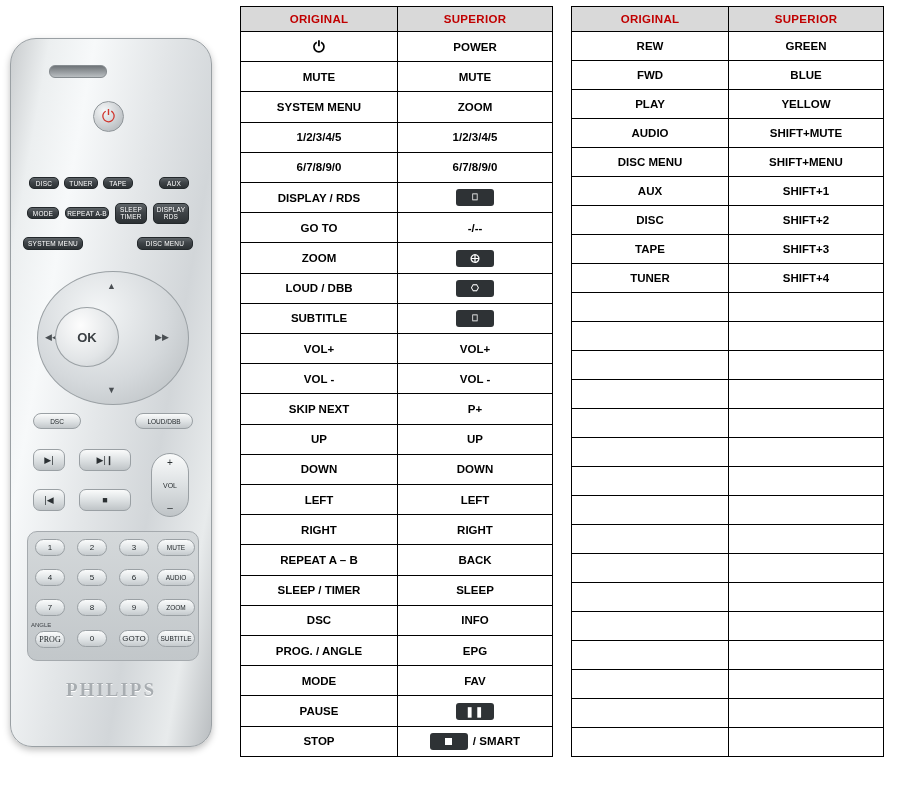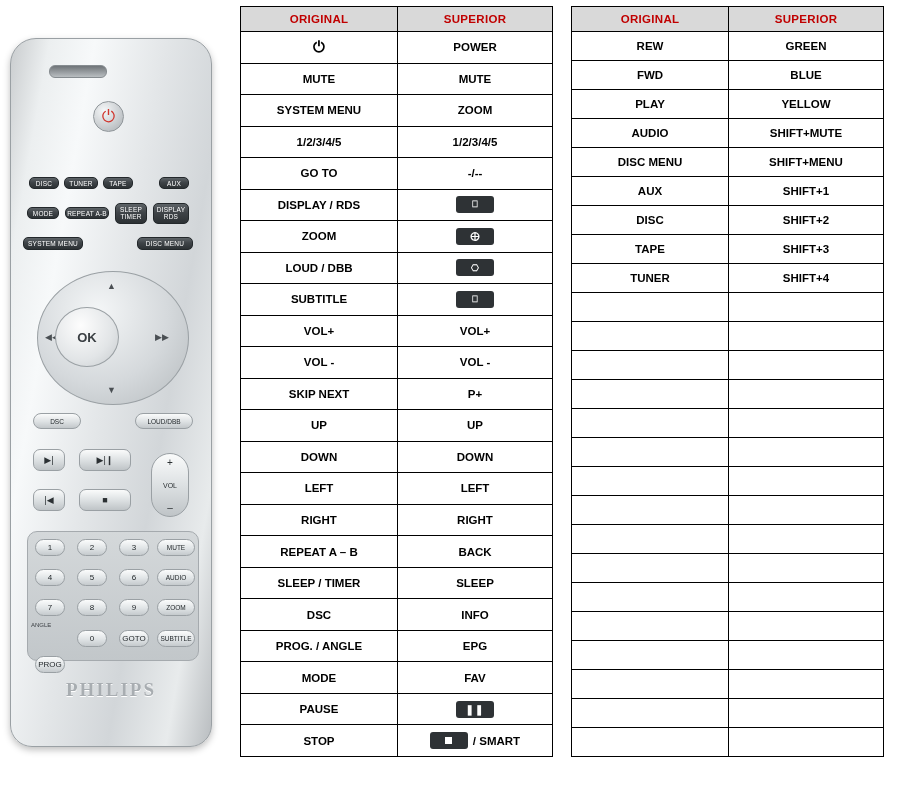--- a/index.html
+++ b/index.html
@@ -328,21 +328,21 @@
       <div class="keypad-panel"></div>
       <div class="num-btn" style="left:24px;top:500px;">1</div>
       <div class="num-btn" style="left:66px;top:500px;">2</div>
       <div class="num-btn" style="left:108px;top:500px;">3</div>
       <div class="num-btn" style="left:24px;top:530px;">4</div>
       <div class="num-btn" style="left:66px;top:530px;">5</div>
       <div class="num-btn" style="left:108px;top:530px;">6</div>
       <div class="num-btn" style="left:24px;top:560px;">7</div>
       <div class="num-btn" style="left:66px;top:560px;">8</div>
       <div class="num-btn" style="left:108px;top:560px;">9</div>
-      <div class="num-btn" style="left:24px;top:617px;">PROG</div>
+      <div class="num-btn" style="left:24px;top:592px;font-family:Liberation Serif, serif;">PROG</div>
       <div class="num-btn" style="left:66px;top:591px;">0</div>
       <div class="num-btn" style="left:108px;top:591px;">GOTO</div>
 
       <div class="side-btn" style="left:146px;top:500px;">MUTE</div>
       <div class="side-btn" style="left:146px;top:530px;">AUDIO</div>
       <div class="side-btn" style="left:146px;top:560px;">ZOOM</div>
       <div class="side-btn" style="left:146px;top:591px;">SUBTITLE</div>
 
       <div class="angle-label">ANGLE</div>
 
@@ -374,26 +374,30 @@
         </tr>
         <tr>
           <td>SYSTEM MENU</td>
           <td>ZOOM</td>
         </tr>
         <tr>
           <td>1/2/3/4/5</td>
           <td>1/2/3/4/5</td>
         </tr>
         <tr>
+          <td>6/7/8/9/0</td>
+          <td>6/7/8/9/0</td>
+        </tr>
+        <tr>
+          <td>DISPLAY / RDS</td>
+          <td><span class="glyph-key">⎕</span></td>
+        </tr>
+        <tr>
           <td>GO TO</td>
           <td>-/--</td>
-        </tr>
-        <tr>
-          <td>DISPLAY / RDS</td>
-          <td><span class="glyph-key">⎕</span></td>
         </tr>
         <tr>
           <td>ZOOM</td>
           <td><span class="glyph-key">⨁</span></td>
         </tr>
         <tr>
           <td>LOUD / DBB</td>
           <td><span class="glyph-key">⎔</span></td>
         </tr>
         <tr>

